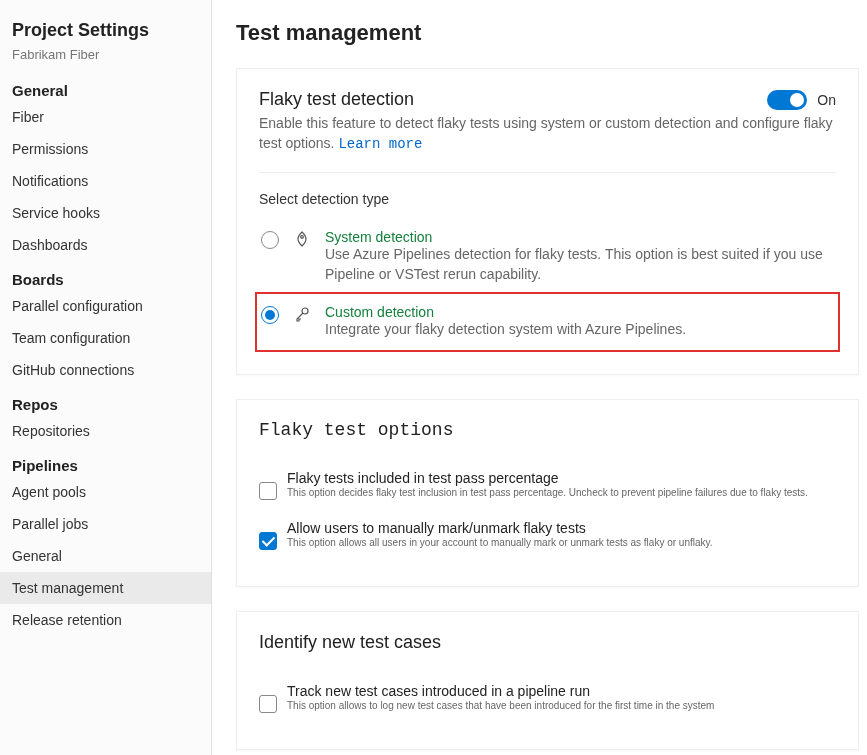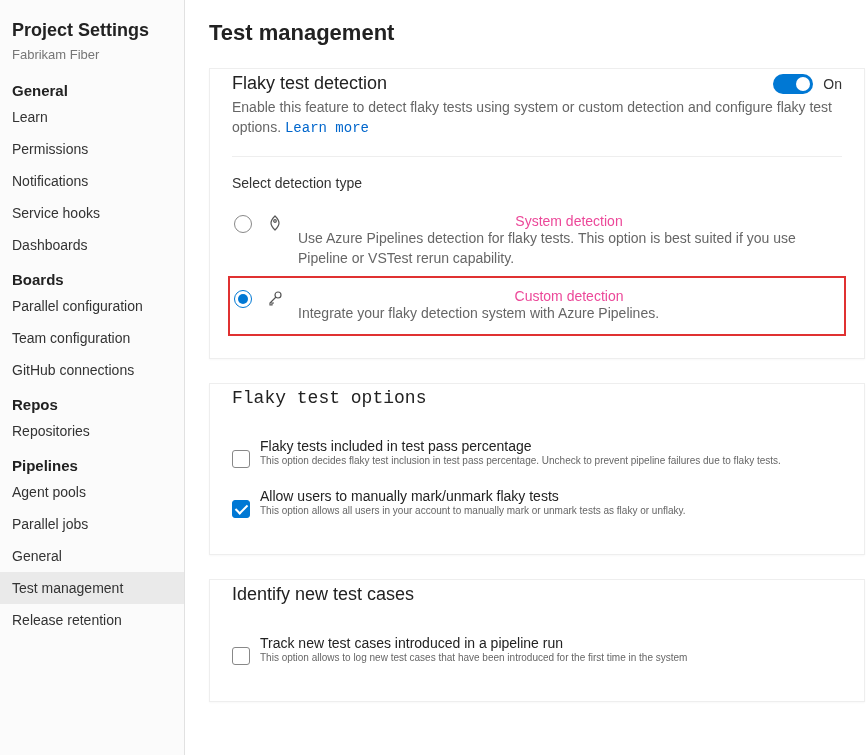--- a/index.html
+++ b/index.html
@@ -7,21 +7,21 @@
       font-family: "Segoe UI", -apple-system, sans-serif;
       font-size: 14px;
       color: #333;
       display: flex;
       width: 867px;
       height: 755px;
       overflow: hidden;
       background: #fff;
     }
     .sidebar {
-      width: 185px;
+      width: 212px;
       border-right: 1px solid #e1e1e1;
       padding: 10px 0 10px 0;
       overflow-y: auto;
       position: relative;
       background: #fbfbfb;
     }
     .sidebar-title {
       font-size: 18px;
       font-weight: 600;
       padding: 10px 12px 6px 12px;
@@ -57,23 +57,23 @@
     }
     .page-title {
       font-size: 22px;
       font-weight: 600;
       margin-bottom: 22px;
       color: #222;
     }
     .card {
       border: 1px solid #eee;
       background: #fff;
-      padding: 4px 22px 22px 22px;
+      padding: 20px 22px 22px 22px;
       margin-bottom: 24px;
-      margin-right: 2px;
+      margin-right: 8px;
       box-shadow: 0 1px 2px rgba(0,0,0,0.03);
     }
     .card-header-row {
       display: flex;
       align-items: center;
       justify-content: space-between;
     }
     .section-title {
       font-size: 18px;
       font-weight: 400;
@@ -118,21 +118,21 @@
     .radio.checked { border-color: #0078d4; }
     .radio.checked::after {
       content: ""; position: absolute; width: 10px; height: 10px; background: #0078d4;
       border-radius: 50%; top: 3px; left: 3px;
     }
     .radio-icon {
       width: 18px; flex-shrink:0; display:flex; align-items:center; justify-content:center;
       color:#555; margin-top:2px;
     }
     .radio-body { flex:1; }
-    .radio-title { font-size: 14px; color: #ec4899; text-align: center; }
+    .radio-title { font-size: 14px; color: #15803d; }
     .radio-desc { font-size: 14px; color: #666; line-height: 1.4; }
 
     .checkbox-row {
       display: flex; align-items: flex-end; gap: 10px; padding: 6px 0 14px 0;
       cursor: pointer;
     }
     .checkbox {
       width: 18px; height: 18px; border: 1px solid #888; border-radius: 3px;
       flex-shrink: 0; background: #fff; position: relative; margin-top:1px;
     }
@@ -146,21 +146,21 @@
     .check-desc { font-size: 10px; color: #666; line-height: 1.4; }
   </style>
 </head>
 <body>
 
 <div class="sidebar">
   <div class="sidebar-title">Project Settings</div>
   <div class="sidebar-subtitle">Fabrikam Fiber</div>
   <div id="sidebar-sections">
       <div class="sidebar-section-header">General</div>
-      <div class="sidebar-item">Learn</div>
+      <div class="sidebar-item">Fiber</div>
       <div class="sidebar-item">Permissions</div>
       <div class="sidebar-item">Notifications</div>
       <div class="sidebar-item">Service hooks</div>
       <div class="sidebar-item">Dashboards</div>
       <div class="sidebar-section-header">Boards</div>
       <div class="sidebar-item">Parallel configuration</div>
       <div class="sidebar-item">Team configuration</div>
       <div class="sidebar-item">GitHub connections</div>
       <div class="sidebar-section-header">Repos</div>
       <div class="sidebar-item">Repositories</div>

